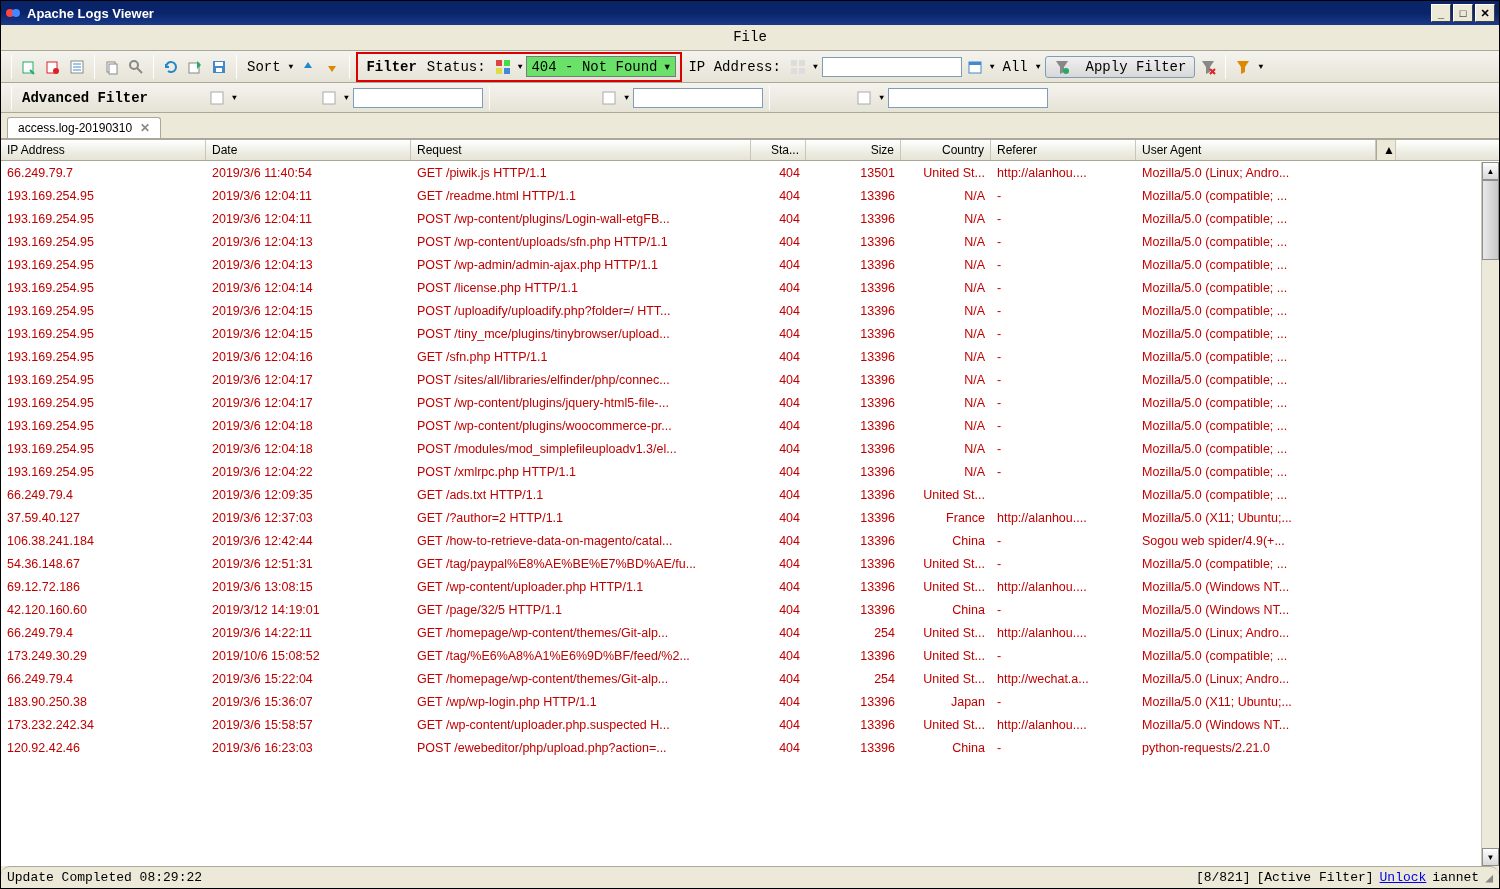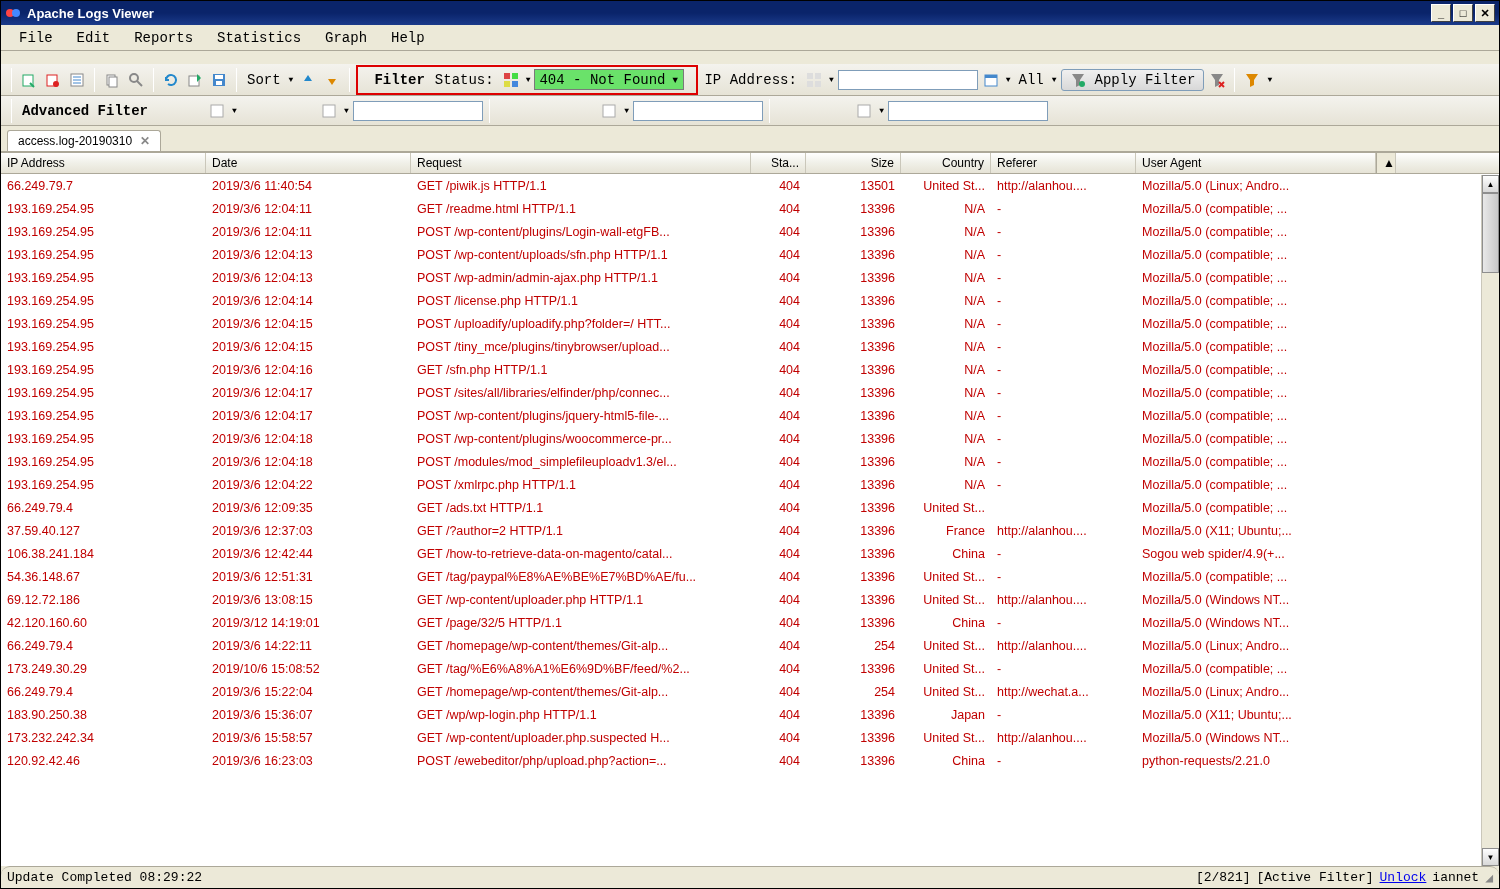--- a/index.html
+++ b/index.html
@@ -43,61 +43,61 @@
 }
 .menubar {
   background: #ece9d8;
   height: 26px;
   display: flex; align-items: center;
   padding: 2px 8px;
   font-size: 14px;
   font-family: "Courier New", monospace;
   border-bottom: 1px solid #aca899;
   gap: 4px;
+  flex-direction: column;
 }
 .menubar .menu-item { padding: 2px 10px; cursor: pointer; }
 .toolbar {
   background: linear-gradient(to bottom, #f4f3ee 0%, #e6e3d6 100%);
   height: 32px;
   display: flex; align-items: center;
   padding: 2px 6px;
   border-bottom: 1px solid #aca899;
   font-family: "Courier New", monospace;
   font-size: 14px;
   gap:2px;
-  margin-top:13px;
 }
 .tb-sep { width:1px; height:24px; background:#aca899; margin:0 4px; border-right:1px solid #fff;}
 .tb-icon {
   width: 22px; height: 22px;
   display:inline-flex;align-items:center;justify-content:center;
   cursor:pointer;
   border:1px solid transparent;
   border-radius:2px;
 }
 .tb-label { padding: 0 4px; }
 .tb-dropdown-arrow { font-size:8px; padding:0 2px; cursor:pointer; }
-.filter-status-box { border:2px solid #d00; padding:2px 12px; display:flex; align-items:center; gap:2px;}
+.filter-status-box { border:2px solid #d00; padding:2px 4px; display:flex; align-items:center; gap:2px;}
 .status-combo {
   background: #6ae26a;
   border: 1px solid #7a7a7a;
   padding: 1px 4px;
   width: 150px;
   display:flex;align-items:center;justify-content:space-between;
   cursor:pointer;
 }
 .ip-input, .generic-input {
   background:#fff; border:1px solid #7f9db9; height:20px; padding:0 4px;
 }
 .ip-input { width:140px; }
 .apply-btn {
   background: linear-gradient(to bottom,#f0f0f0,#d8d8d8);
   border:1px solid #7f9db9;
   padding:2px 8px;
-  display:flex;align-items:center;gap:9px;
+  display:flex;align-items:center;gap:16px;
   cursor:pointer;
   border-radius:3px;
 }
 .adv-filter-bar {
   background: linear-gradient(to bottom, #f4f3ee 0%, #e6e3d6 100%);
   height: 30px;
   display:flex;align-items:center;
   padding:2px 6px;
   border-bottom:1px solid #aca899;
   font-family:"Courier New",monospace;
@@ -668,19 +668,19 @@
     <div class="scroll-btn">▲</div>
     <div class="scroll-thumb"></div>
     <div class="scroll-gap"></div>
     <div class="scroll-btn">▼</div>
   </div>
 </div>
 
 <div class="statusbar">
   <span class="sl">Update Completed 08:29:22</span>
   <span class="sr">
-    <span>[2/821]</span>
+    <span>[8/821]</span>
     <span>[Active Filter]</span>
     <span class="link">Unlock</span>
     <span>iannet</span>
     <span style="color:#888">◢</span>
   </span>
 </div>
 
 </body></html>

